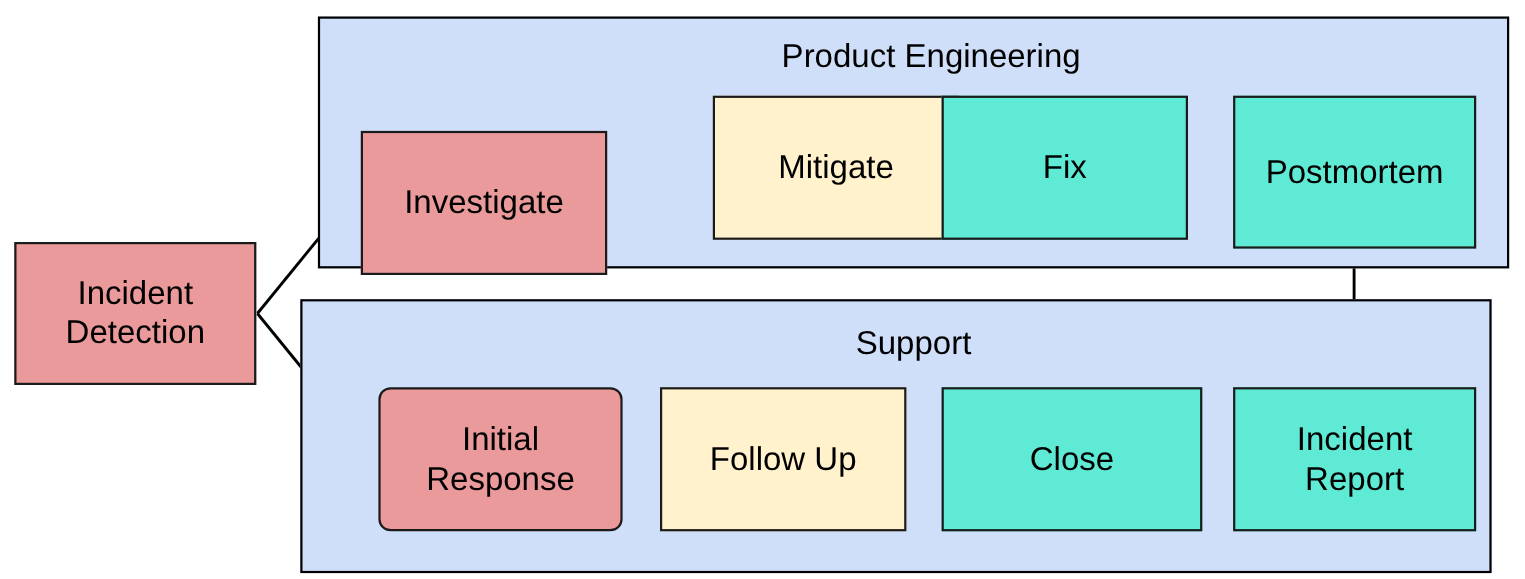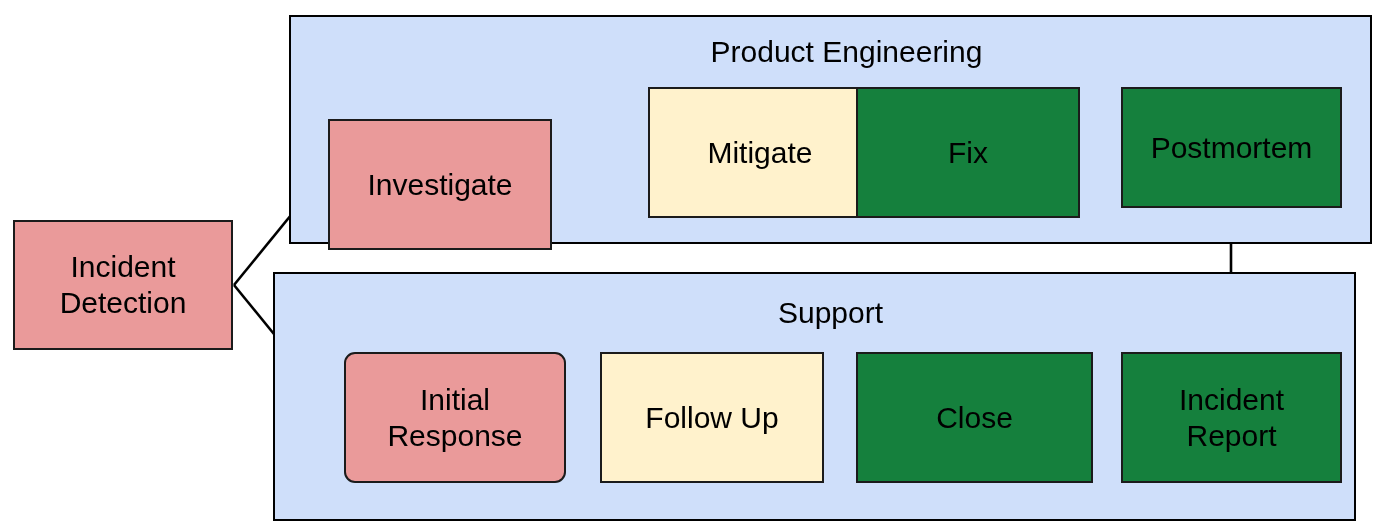--- a/index.html
+++ b/index.html
@@ -57,21 +57,21 @@
     color: #000000;
     z-index: 3;
   }
   .node-label {
     display: block;
     padding: 0 6px;
     white-space: pre-line;
   }
   .fill-red   { background: #ea9a9a; }
   .fill-yellow{ background: #fff2cc; }
-  .fill-green { background: #15803d; }
+  .fill-green { background: #5eead4; }
 </style>
 </head>
 <body>
 
 <div id="diagram">
 
   <svg id="edges" viewBox="0 0 1386 526" width="1386" height="526">
     <defs>
       <marker id="arrow" viewBox="0 0 10 10" refX="9" refY="5" markerWidth="7" markerHeight="7" orient="auto-start-reverse">
         <path d="M 0 0 L 10 5 L 0 10 z" fill="#000000"></path>
@@ -107,21 +107,21 @@
   </div>
 
   <div class="node fill-yellow" style="left:600px; top:87px; width:224px; height:131px;margin-left:48px;">
     <span class="node-label">Mitigate</span>
   </div>
 
   <div class="node fill-green" style="left:856px; top:87px; width:224px; height:131px;">
     <span class="node-label">Fix</span>
   </div>
 
-  <div class="node fill-green" style="left:1121px; top:87px; width:221px; height:121px;">
+  <div class="node fill-green" style="left:1121px; top:87px; width:221px; height:139px;">
     <span class="node-label">Postmortem</span>
   </div>
 
   <div class="lane" style="left:273px; top:272px; width:1083px; height:249px;">
     <div class="lane-title" style="top:22px;">Support</div>
   </div>
 
   <div class="node fill-red" style="left:344px; top:352px; width:222px; height:131px;border-radius:11px;">
     <span class="node-label">Initial
 Response</span>

